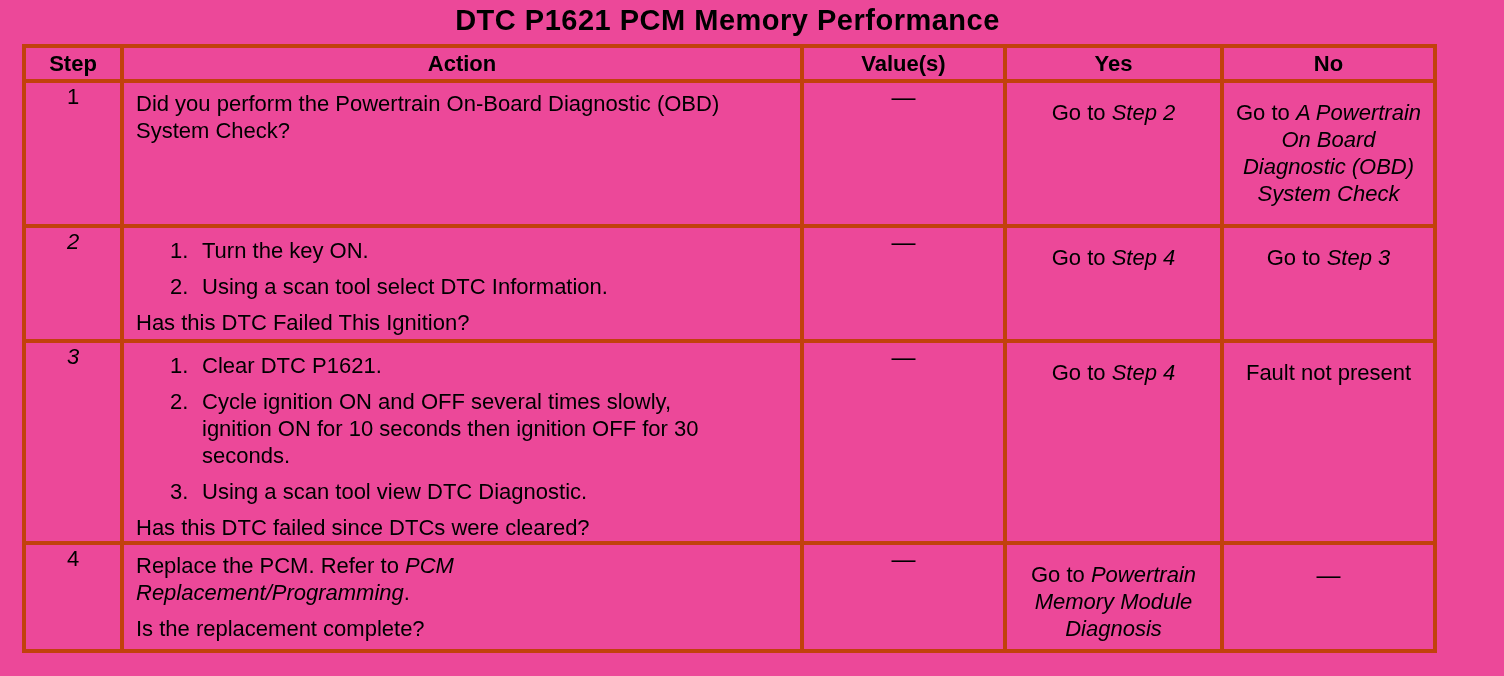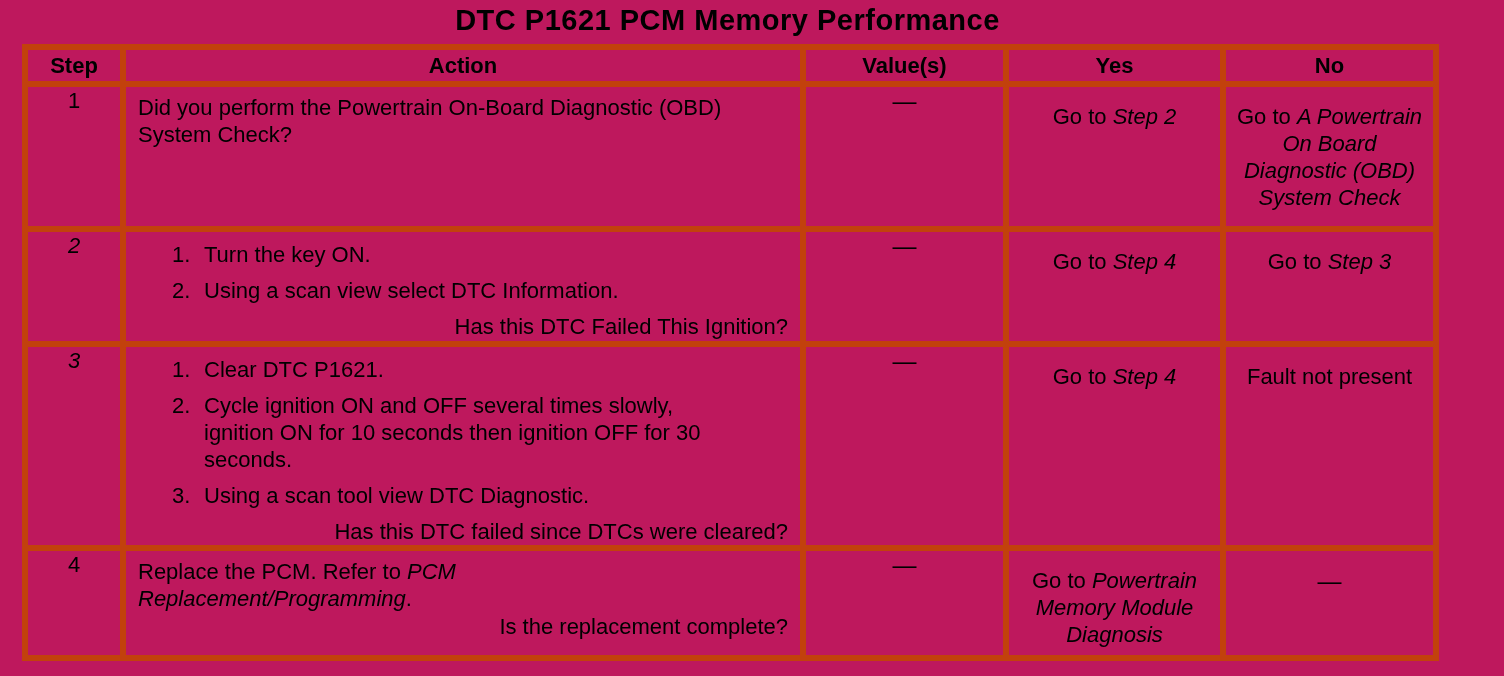--- a/index.html
+++ b/index.html
@@ -2,40 +2,40 @@
 <html><head>
 <meta charset="utf-8">
 <style>
   * { box-sizing: border-box; margin: 0; padding: 0; }
   html, body {
     width: 1504px; height: 676px;
     background: #ffffff;
     color: #000000;
     font-family: "Liberation Sans", sans-serif;
   }
-  .page { position: relative; width: 1504px; height: 676px; background: #be185d; }
+  .page { position: relative; width: 1504px; height: 676px; background: #ec4899; }
   .doc-title {
     position: absolute;
     top: 4px; left: 22px; width: 1411px;
     text-align: center;
     font-size: 29px;
     font-weight: bold;
     letter-spacing: 0.5px;
   }
   table.dtc {
     position: absolute;
     top: 44px; left: 22px;
     width: 1411px;
     border-collapse: collapse;
     table-layout: fixed;
     font-size: 22px;
     line-height: 27px;
   }
   table.dtc th, table.dtc td {
-    border: 6px solid #c2410c;
+    border: 4px solid #c2410c;
     vertical-align: top;
     overflow: hidden;
   }
   table.dtc { border: 4px solid #000; }
   table.dtc thead th {
     border-bottom: 3px solid #000;
     height: 33px;
     font-size: 22px;
     font-weight: bold;
     text-align: center;
@@ -56,21 +56,21 @@
   td.step-cell {
     text-align: center;
     vertical-align: middle;
     font-size: 22px;
   }
   td.step-cell.italic { font-style: italic; }
 
   td.action-cell { padding: 7px 12px 0 12px; }
   .intro { max-width: 590px; }
   .intro-r4 { max-width: 345px; }
-  .q { margin-top: 1px; text-align: right; }
+  .q { margin-top: 9px; }
   .li { display: flex; margin: 2px 0 9px 0; padding-left: 34px; }
   .li .num { width: 32px; flex: 0 0 32px; text-align: left; }
   .li .li-text { max-width: 540px; }
 
   td.value-cell {
     text-align: center;
     vertical-align: middle;
     font-size: 24px;
   }
   td.yes-cell, td.no-cell {
@@ -125,21 +125,21 @@
 
       <tr class="r2">
         <td class="step-cell italic">2</td>
         <td class="action-cell">
           <div class="li">
               <span class="num">1.</span>
               <span class="li-text">Turn the key ON.</span>
             </div>
           <div class="li">
               <span class="num">2.</span>
-              <span class="li-text">Using a scan view select DTC Information.</span>
+              <span class="li-text">Using a scan tool select DTC Information.</span>
             </div>
           <p class="q">Has this DTC Failed This Ignition?</p>
         </td>
         <td class="value-cell dash-cell">—</td>
         <td class="yes-cell v-bottom">
           <div class="goto"><span>Go to </span><i>Step 4</i></div>
         </td>
         <td class="no-cell v-bottom">
           <div class="goto"><span>Go to </span><i>Step 3</i></div>
         </td>

